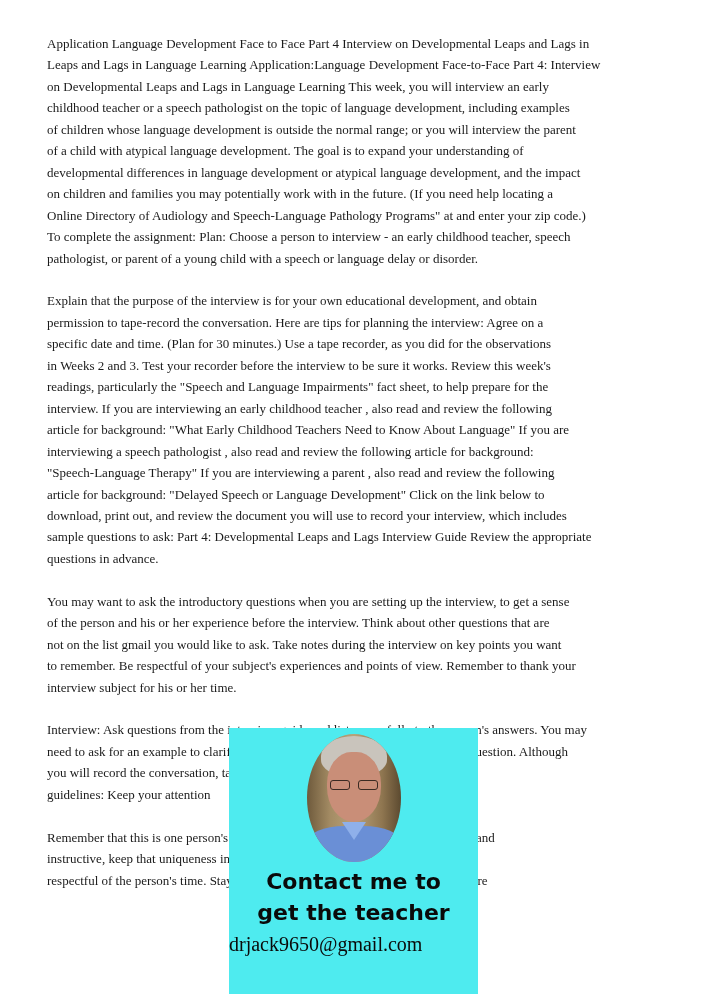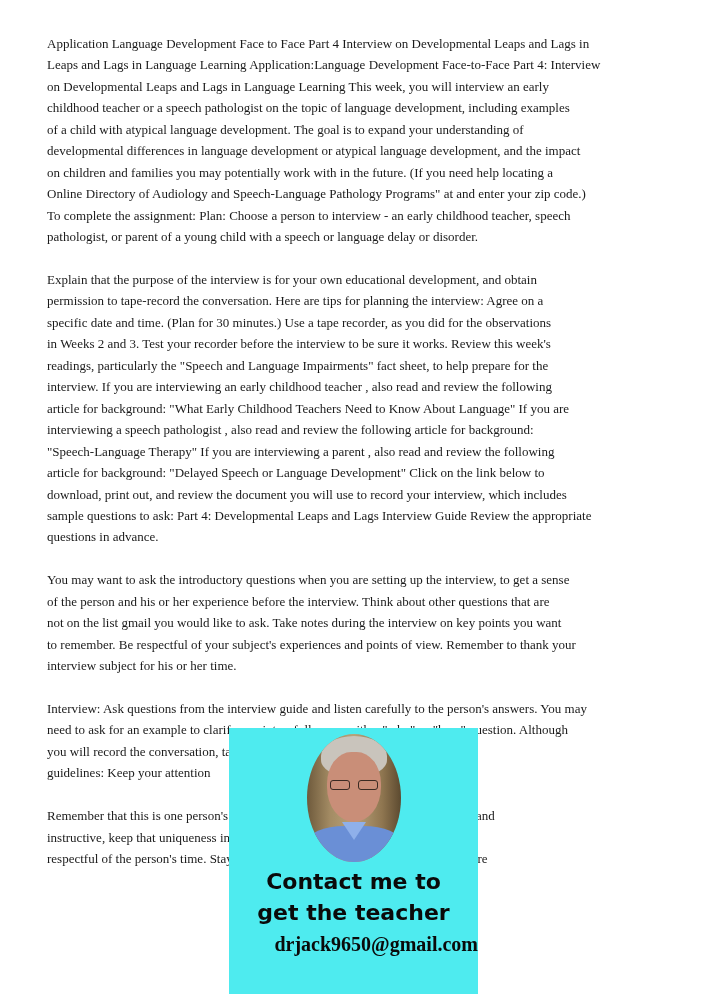--- a/index.html
+++ b/index.html
@@ -112,37 +112,38 @@
       font-weight: bold;
       font-size: 22px;
       line-height: 31px;
       color: #0a0a0a;
     }
     .ad-email {
       position: absolute;
       left: 0;
       top: 203px;
       width: 249px;
-      text-align: right;
+      text-align: left;
       font-family: "Liberation Serif", "DejaVu Serif", serif;
-      font-weight: bold;
+      font-weight: normal;
       font-size: 20px;
       line-height: 26px;
       color: #0a0a0a;
     }
   </style>
 </head>
 <body>
 
 <div class="page">
   <p class="para">
     <span class="line">Application Language Development Face to Face Part 4 Interview on Developmental Leaps and Lags in</span>
     <span class="line">Leaps and Lags in Language Learning Application:Language Development Face-to-Face Part 4: Interview</span>
     <span class="line">on Developmental Leaps and Lags in Language Learning This week, you will interview an early</span>
     <span class="line">childhood teacher or a speech pathologist on the topic of language development, including examples</span>
+    <span class="line">of children whose language development is outside the normal range; or you will interview the parent</span>
     <span class="line">of a child with atypical language development. The goal is to expand your understanding of</span>
     <span class="line">developmental differences in language development or atypical language development, and the impact</span>
     <span class="line">on children and families you may potentially work with in the future. (If you need help locating a</span>
     <span class="line">Online Directory of Audiology and Speech-Language Pathology Programs" at and enter your zip code.)</span>
     <span class="line">To complete the assignment: Plan: Choose a person to interview - an early childhood teacher, speech</span>
     <span class="line">pathologist, or parent of a young child with a speech or language delay or disorder.</span>
   </p>
   <p class="para">
     <span class="line">Explain that the purpose of the interview is for your own educational development, and obtain</span>
     <span class="line">permission to tape-record the conversation. Here are tips for planning the interview: Agree on a</span>

